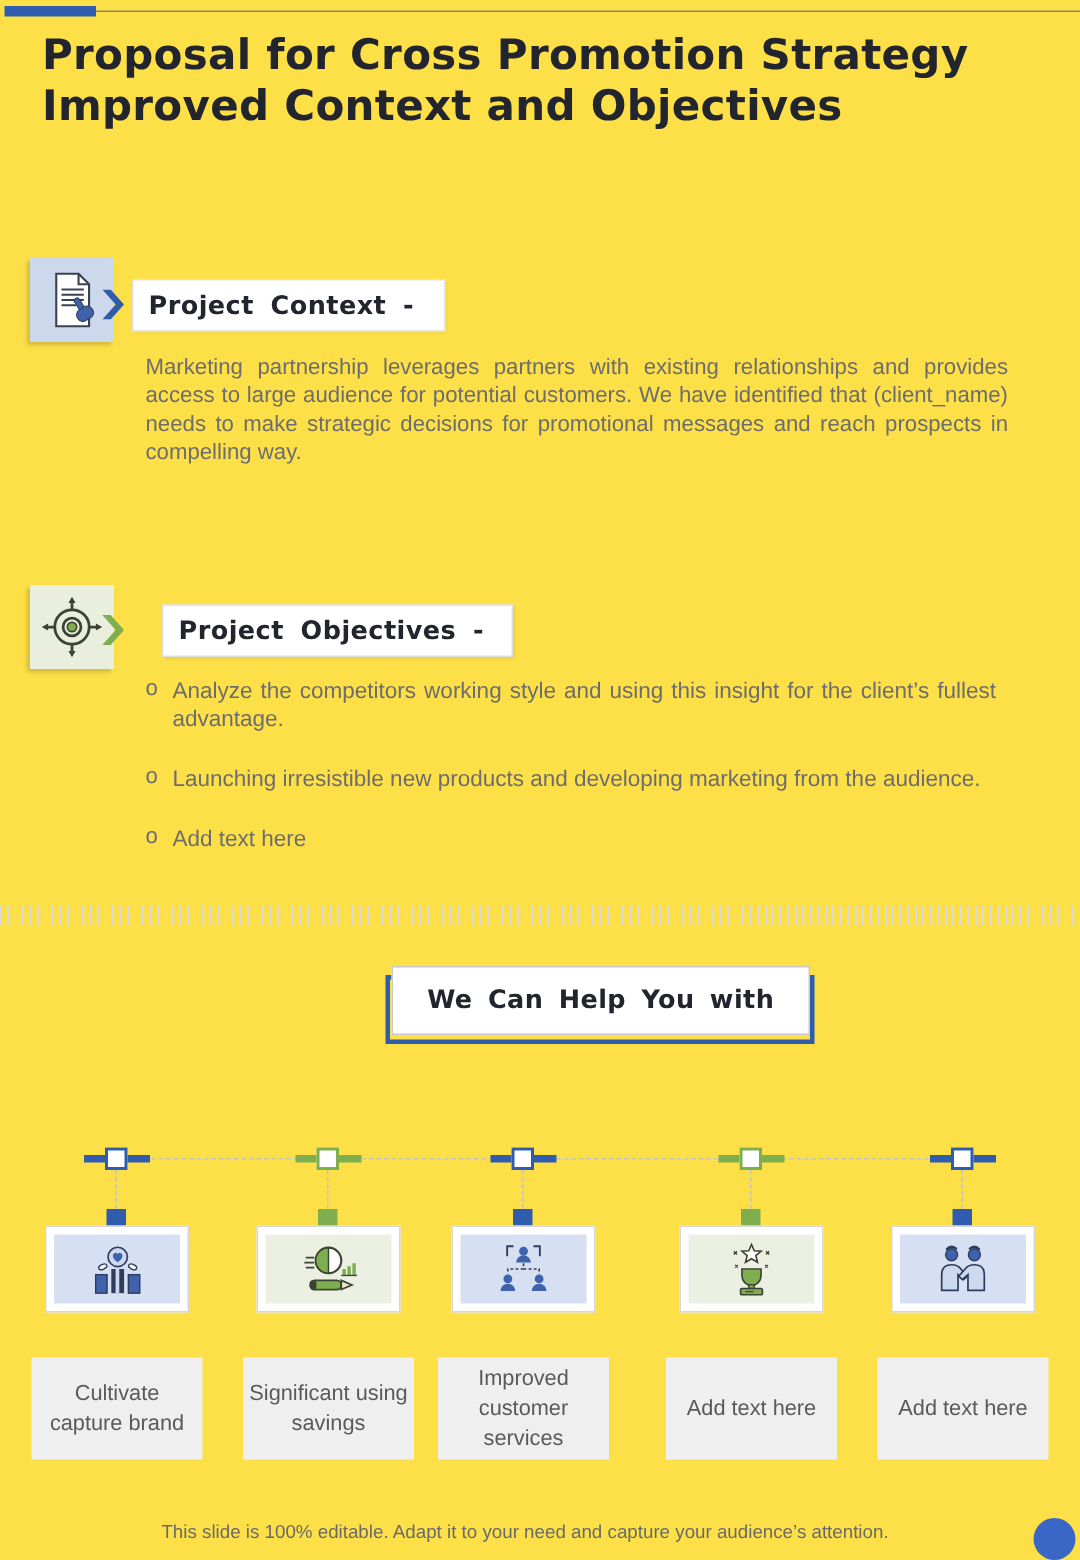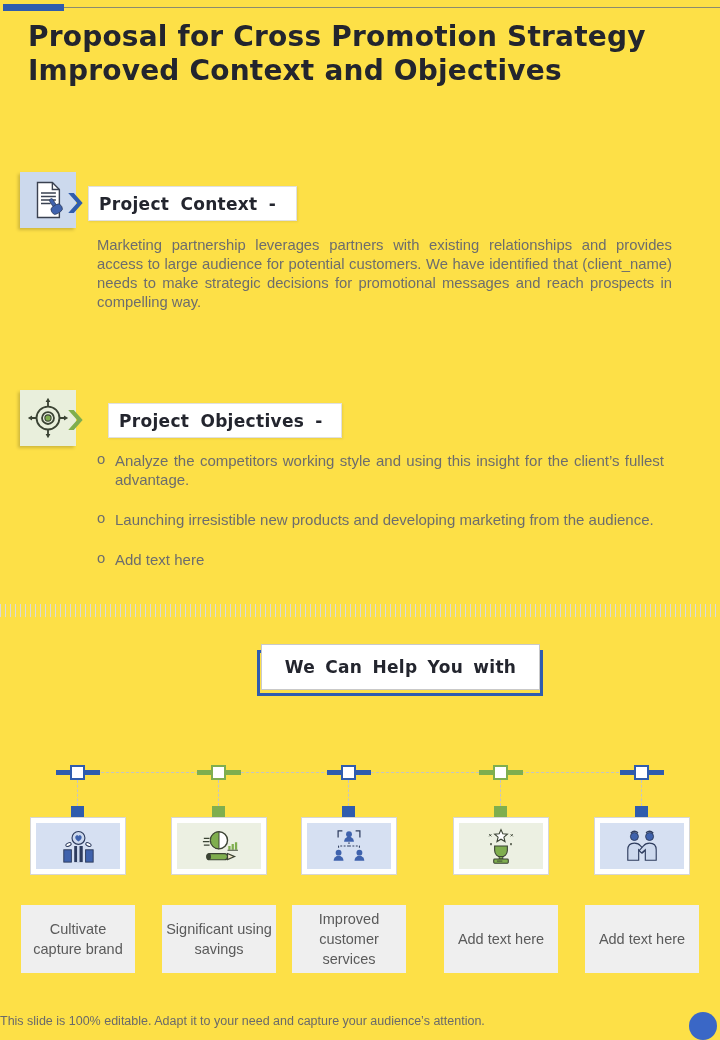--- a/index.html
+++ b/index.html
@@ -87,21 +87,21 @@
   }
   .tl-card-inner { width:100%; height:100%; display:flex; align-items:center; justify-content:center; }
   .tl-label {
     position:absolute; top:140px; left:0; width:114px; height:68px; background:#efefef;
     display:flex; align-items:center; justify-content:center; text-align:center;
     font-size:14.5px; line-height:20px; color:#5a5a5a; padding:4px;
   }
 
   
   .footer-note {
-    position:absolute; left:0; top:1014px; width:700px; 
+    position:absolute; left:0; top:1014px; width:700px; text-align:center;
     font-size:12.5px; color:#6a6a6a;
   }
   .footer-dot { position:absolute; left:689px; top:1012px; width:28px; height:28px; border-radius:50%; }
   svg { display:block; }
 </style>
 </head>
 <body>
 
 <div class="slide">
 

